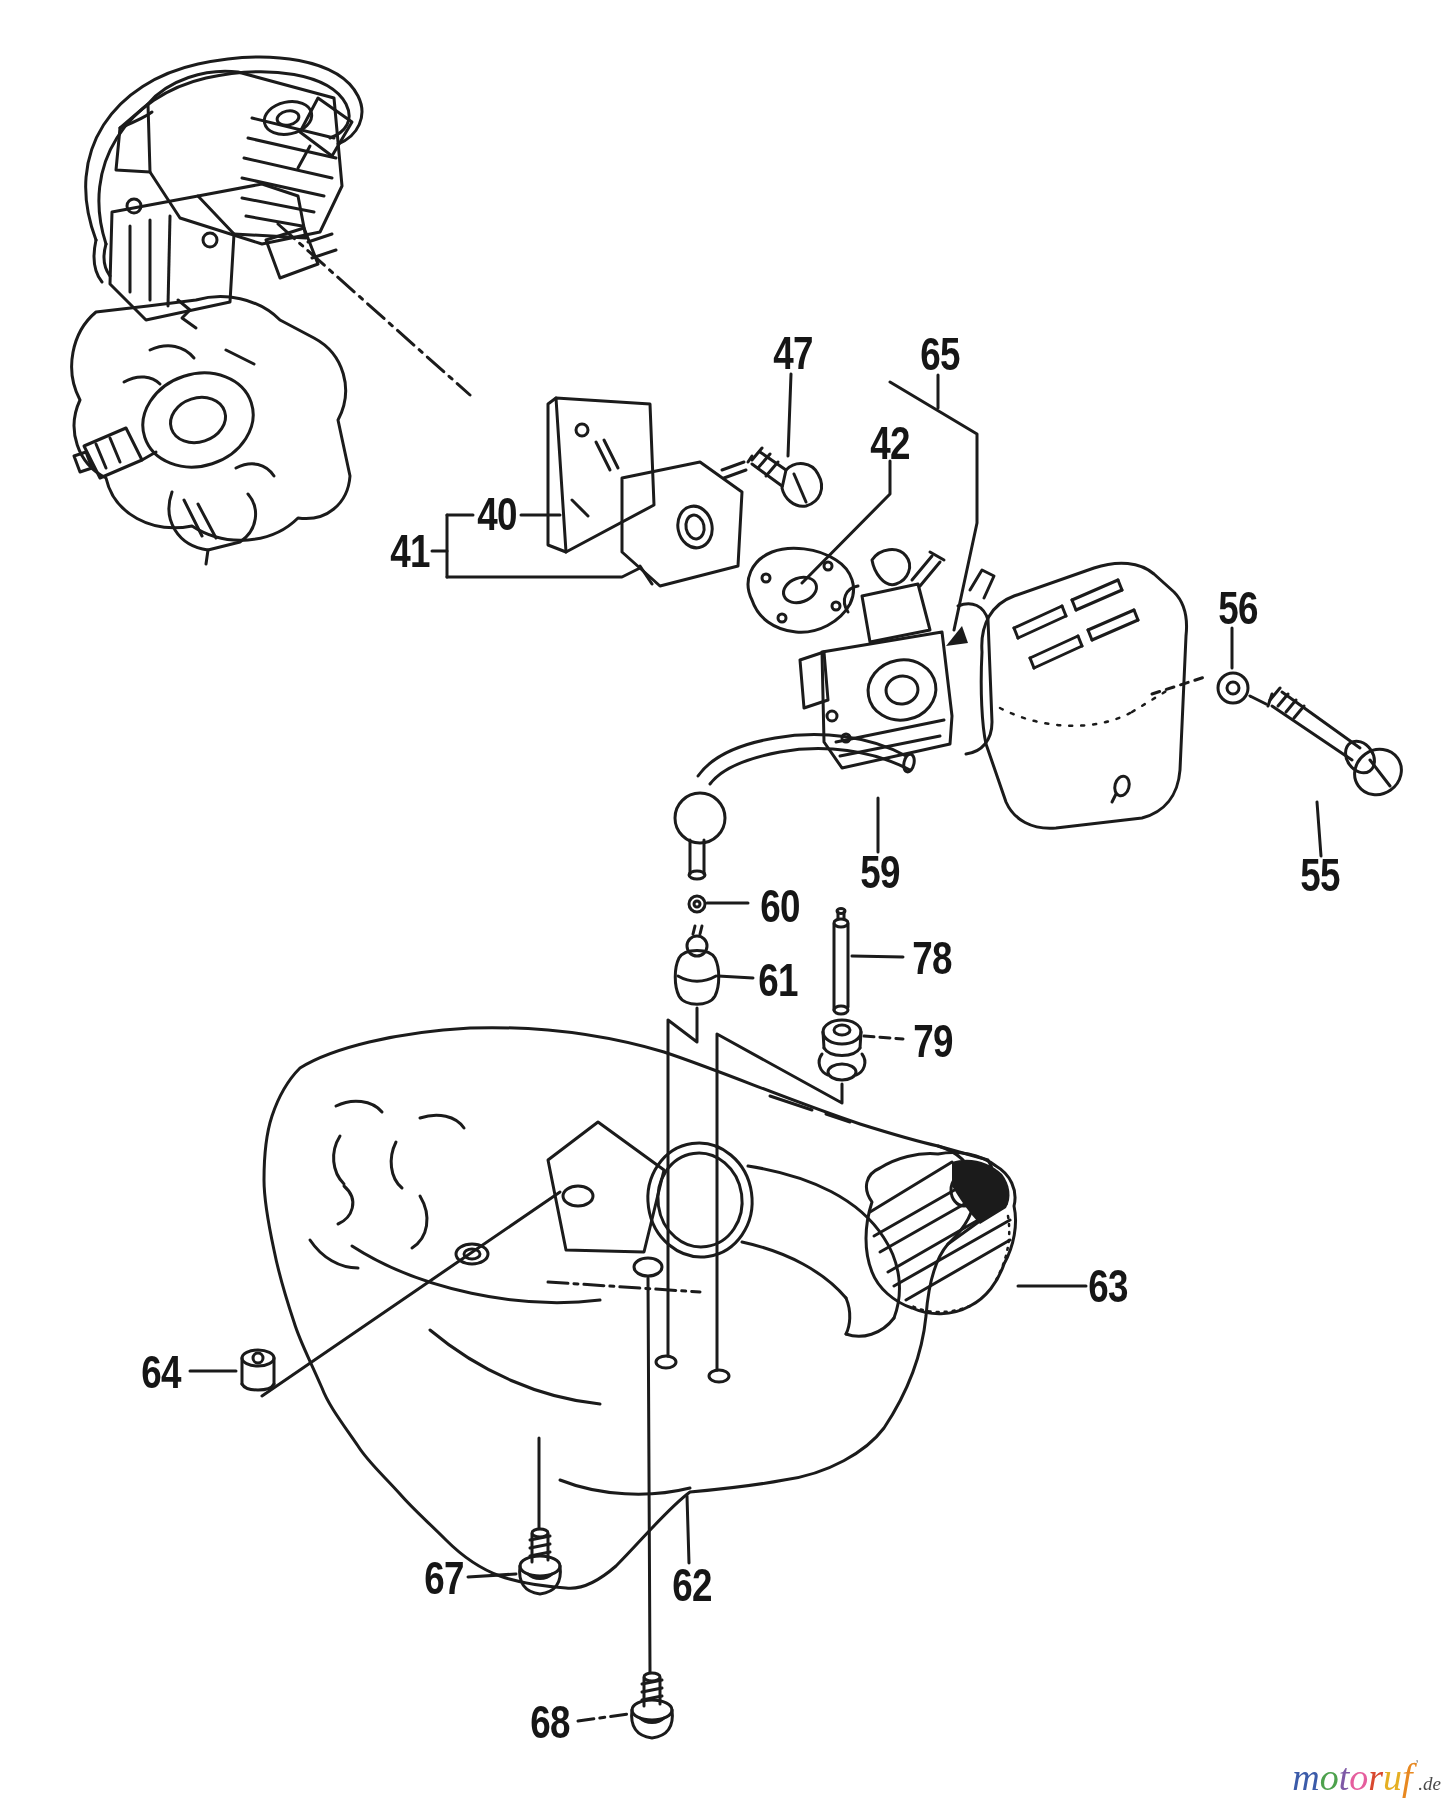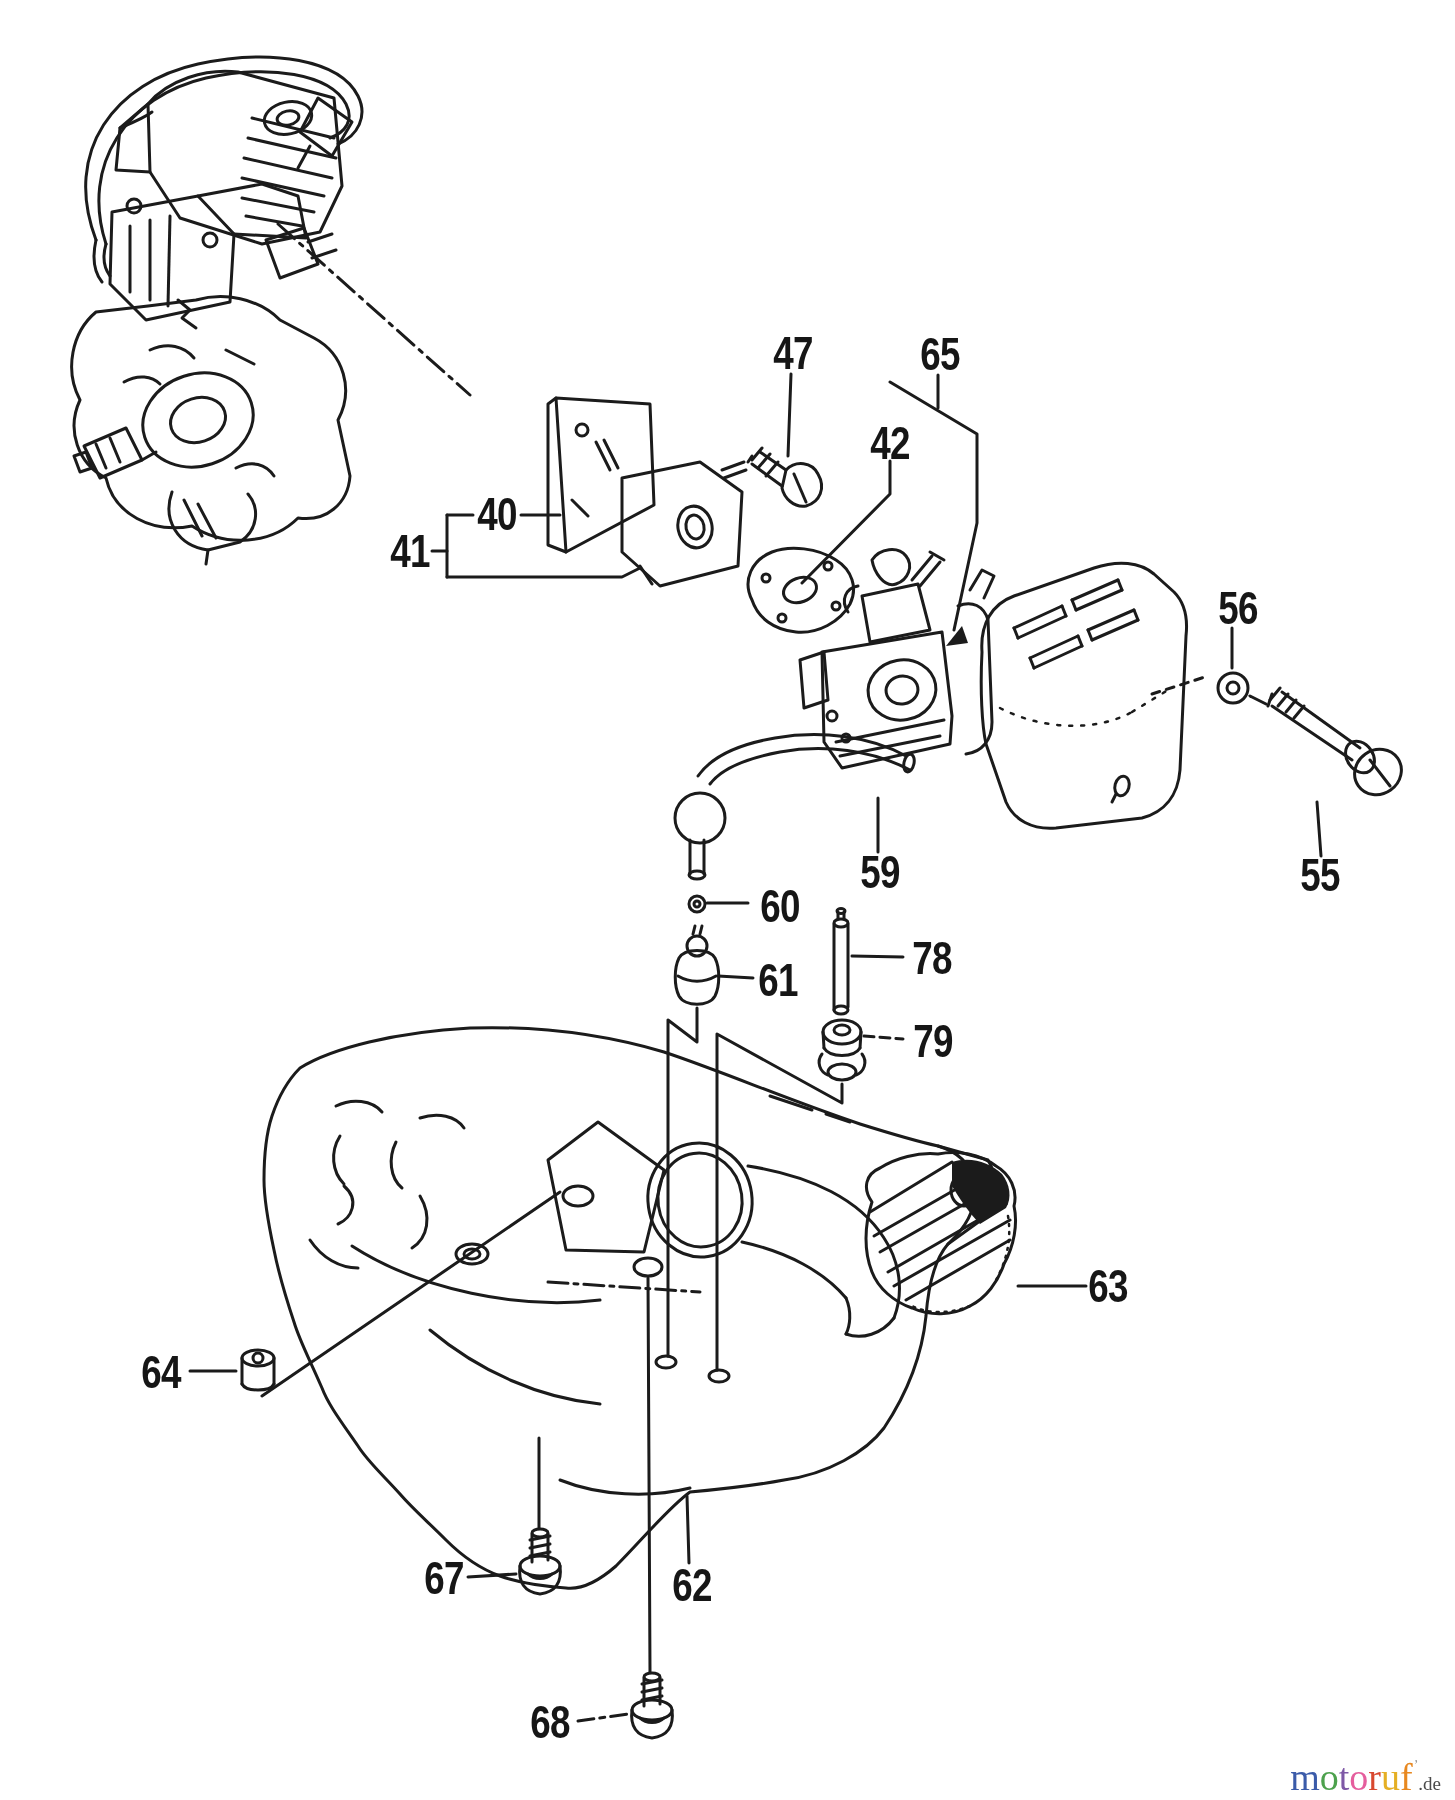--- a/index.html
+++ b/index.html
@@ -12,21 +12,21 @@
     position:absolute;
     transform:translate(-50%,-50%) scaleX(0.8);
     font:700 46px "Liberation Sans",sans-serif;
     letter-spacing:-1px;
     color:#161616;
     white-space:nowrap;
   }
   .logo{
     position:absolute;right:14px;bottom:4px;
     font-family:"Liberation Serif",serif;
-    font-size:38px;line-height:1;letter-spacing:0px;white-space:nowrap;
+    font-size:38px;line-height:1;letter-spacing:0px;white-space:nowrap;font-style:italic;
   }
   .logo-letter{display:inline-block;}
   .logo-tick{font-size:14px;color:#9a9a9a;vertical-align:20px;margin-left:1px;}
   .logo-suffix{font-size:19px;color:#4a4a4a;}
 </style>
 </head>
 <body>
 
 <div class="stage">
 

